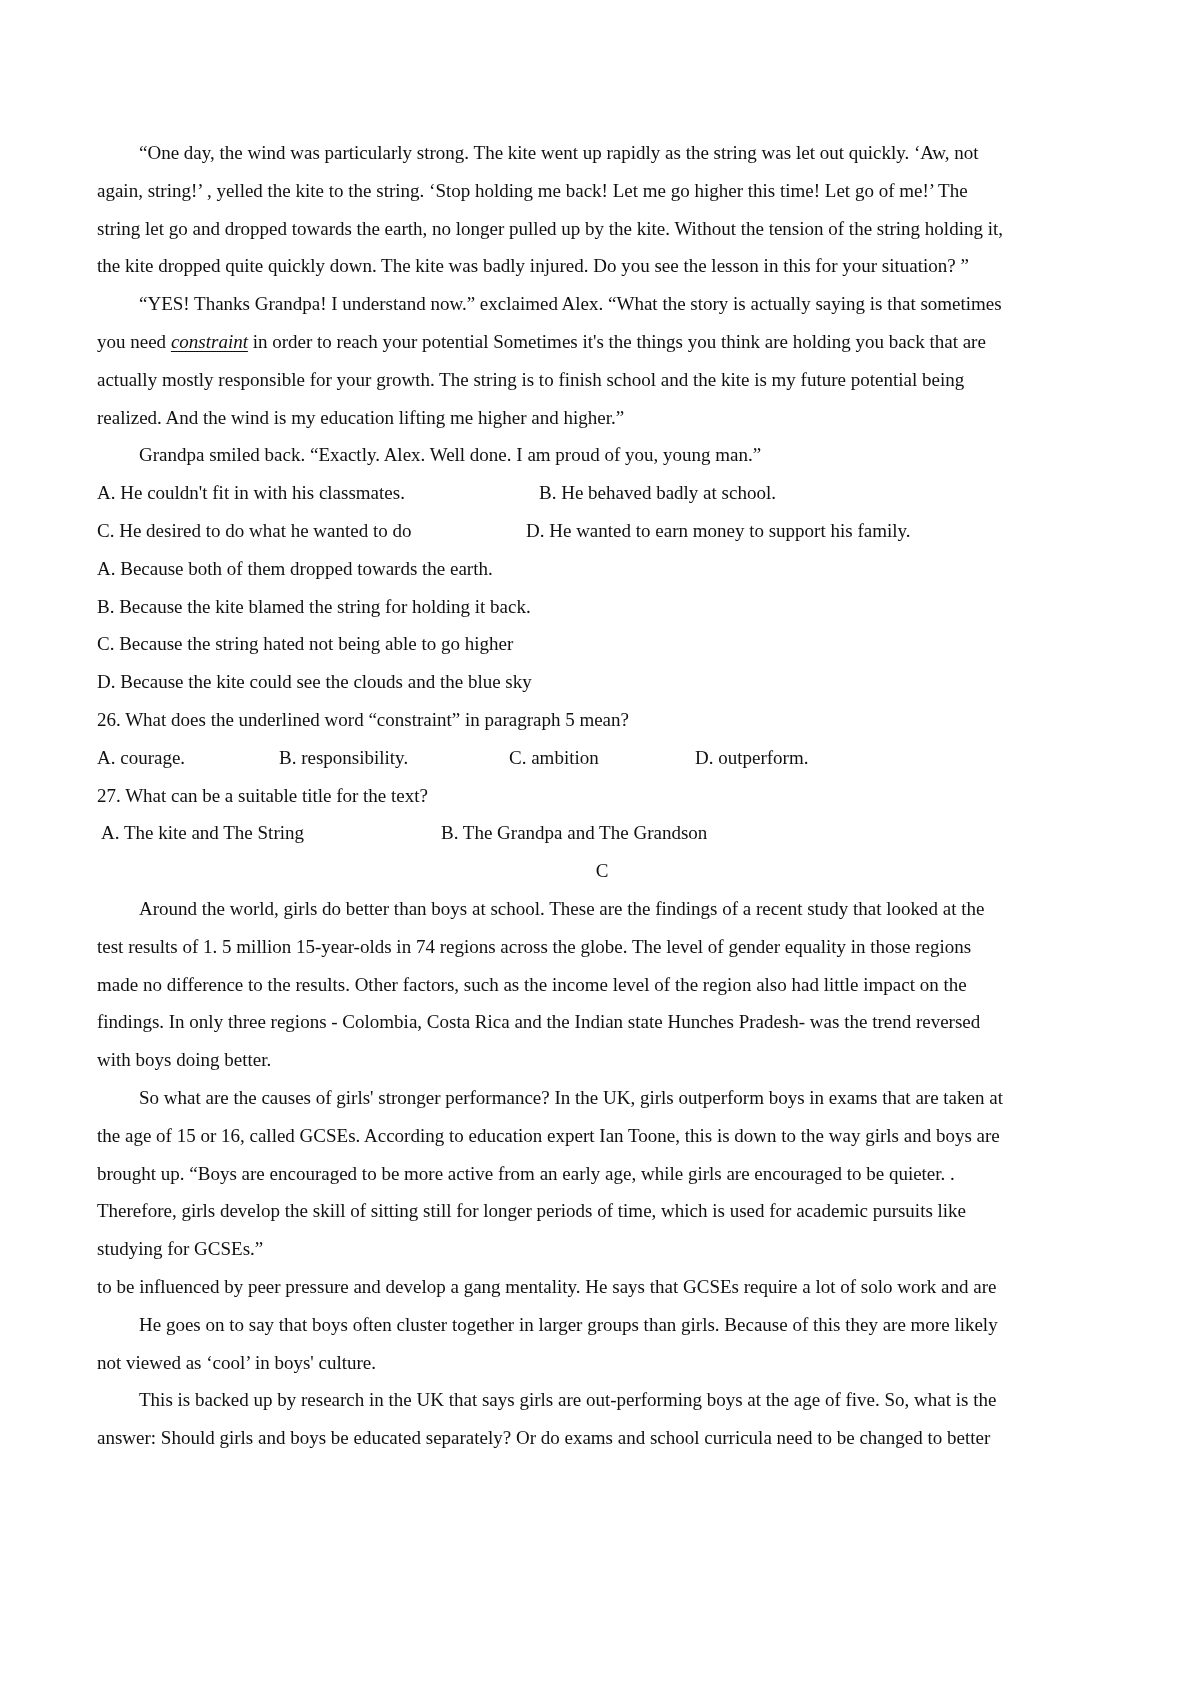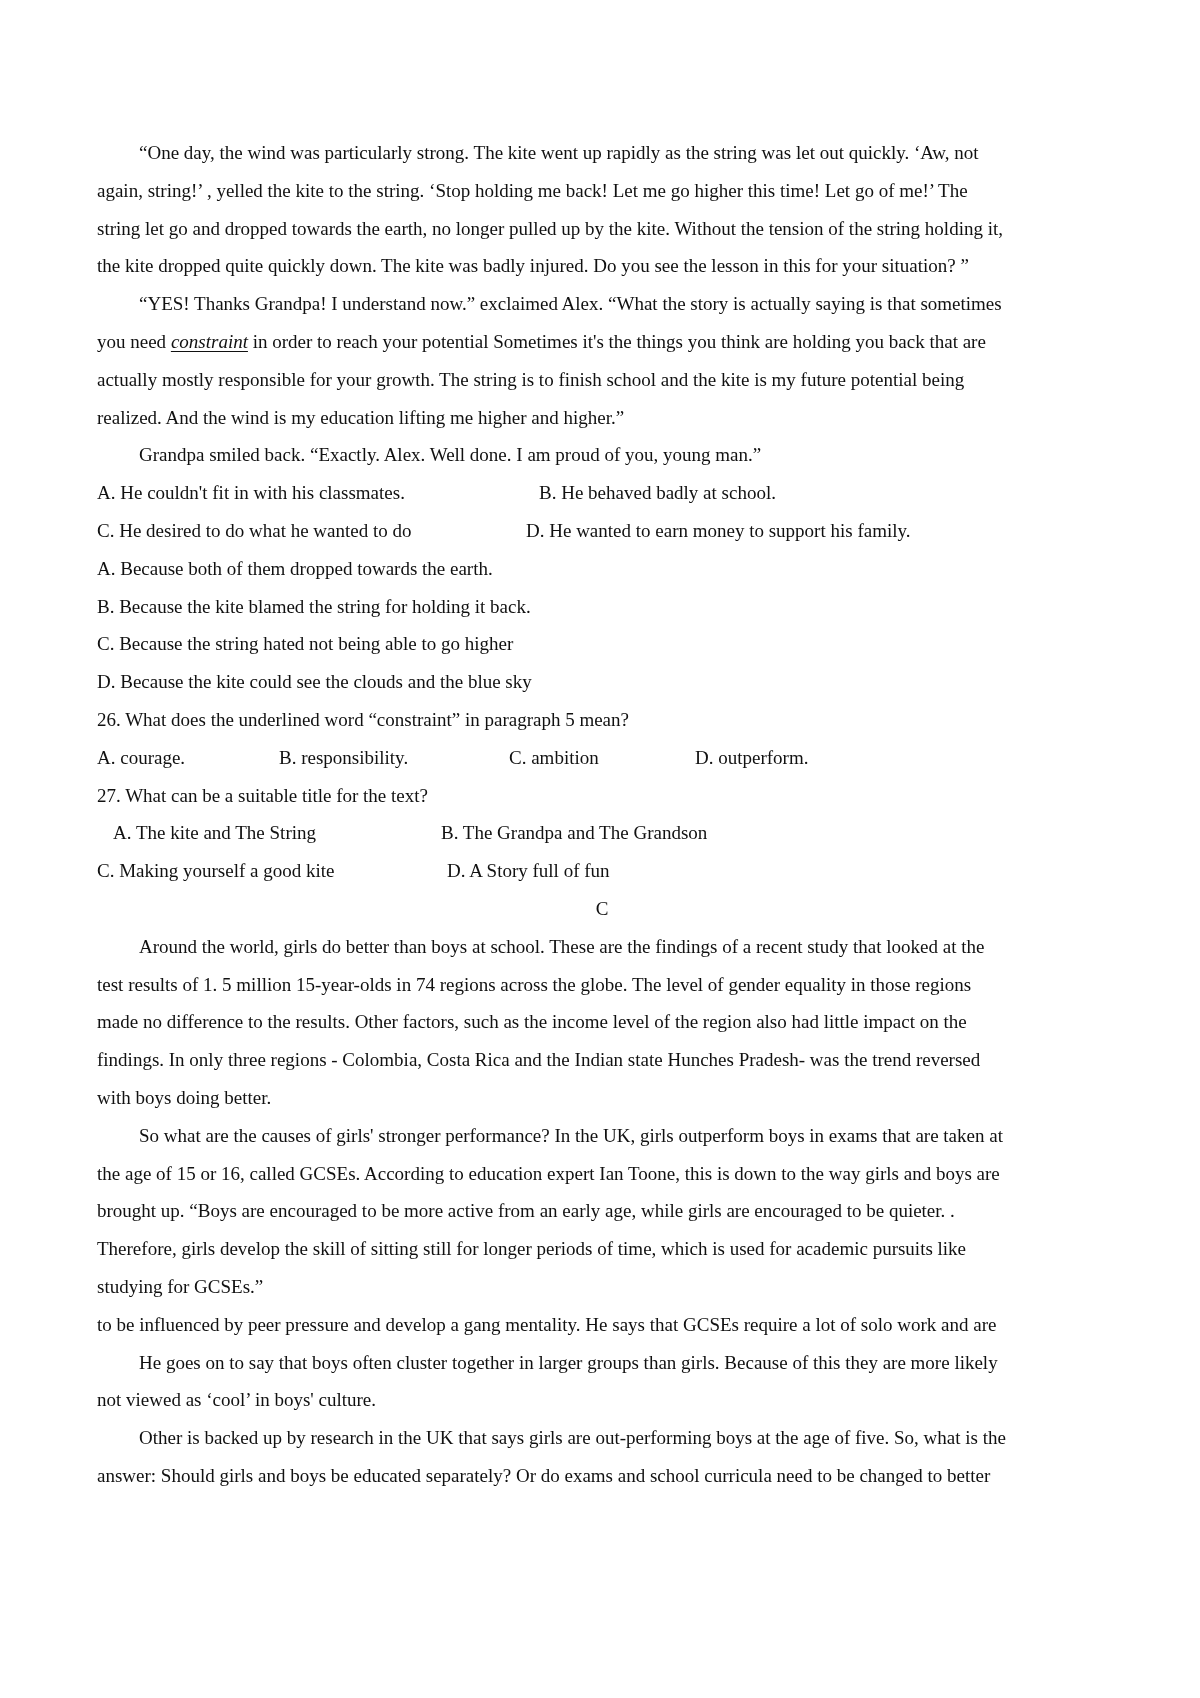--- a/index.html
+++ b/index.html
@@ -64,26 +64,22 @@
       <span style="left:0">A. courage.</span>
       <span style="left:182px">B. responsibility.</span>
       <span style="left:412px">C. ambition</span>
       <span style="left:598px">D. outperform.</span>
     </div>
   </div>
 
   <div>
     <div class="line">27. What can be a suitable title for the text?</div>
     <div class="opt-row">
-      <span style="left:16px">A. The kite and The String</span>
+      <span style="left:4px">A. The kite and The String</span>
       <span style="left:344px">B. The Grandpa and The Grandson</span>
-    </div>
-    <div class="opt-row">
-      <span style="left:0">C. Making yourself a good kite</span>
-      <span style="left:350px">D. A Story full of fun</span>
     </div>
   </div>
 
   <div class="line center">C</div>
 
   <div>
     <div class="line indent">Around the world, girls do better than boys at school. These are the findings of a recent study that looked at the</div>
     <div class="line">test results of 1. 5 million 15-year-olds in 74 regions across the globe. The level of gender equality in those regions</div>
     <div class="line">made no difference to the results. Other factors, such as the income level of the region also had little impact on the</div>
     <div class="line">findings. In only three regions - Colombia, Costa Rica and the Indian state Hunches Pradesh- was the trend reversed</div>
@@ -98,17 +94,17 @@
     <div class="line">studying for GCSEs.”</div>
   </div>
 
   <div>
     <div class="line">to be influenced by peer pressure and develop a gang mentality. He says that GCSEs require a lot of solo work and are</div>
     <div class="line indent">He goes on to say that boys often cluster together in larger groups than girls. Because of this they are more likely</div>
     <div class="line">not viewed as ‘cool’ in boys' culture.</div>
   </div>
 
   <div>
-    <div class="line indent">Other is backed up by research in the UK that says girls are out-performing boys at the age of five. So, what is the</div>
+    <div class="line indent">This is backed up by research in the UK that says girls are out-performing boys at the age of five. So, what is the</div>
     <div class="line">answer: Should girls and boys be educated separately? Or do exams and school curricula need to be changed to better</div>
   </div>
 
 </div>
 
 </body></html>

